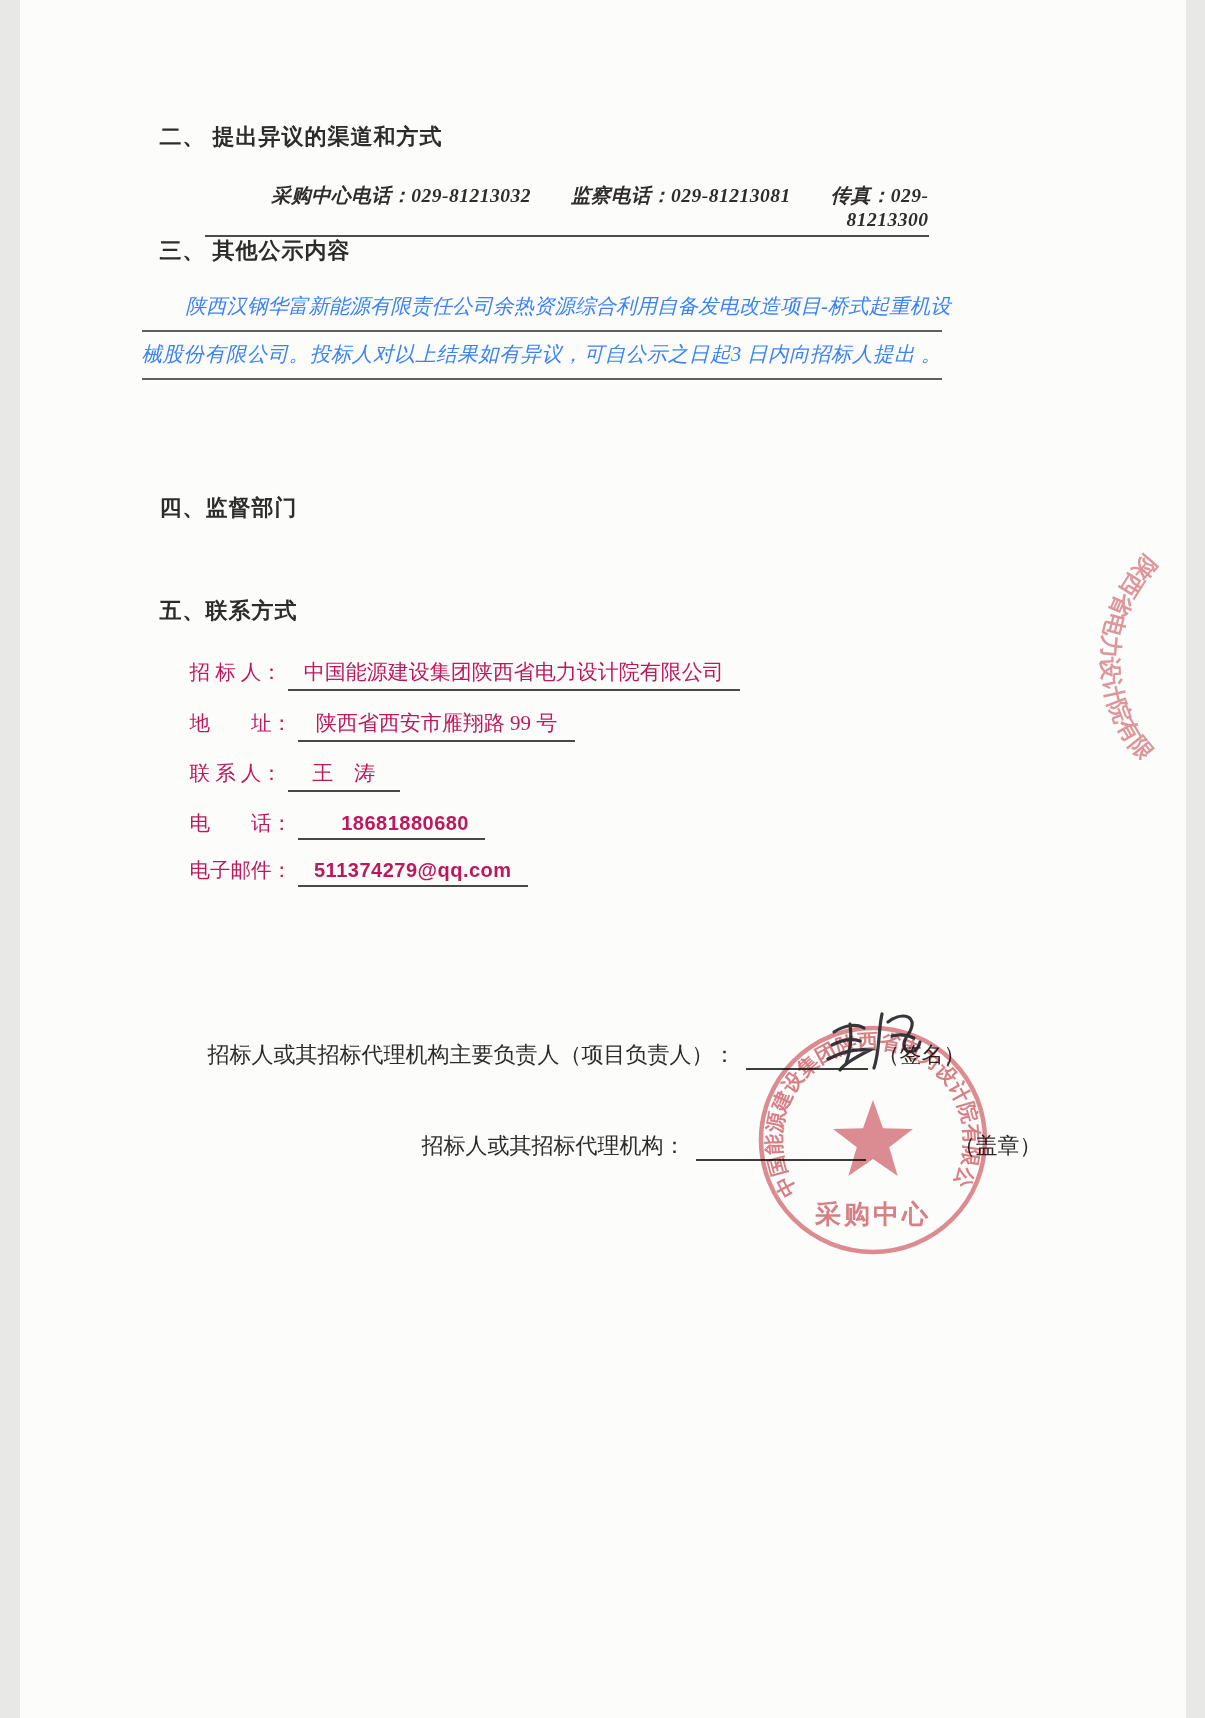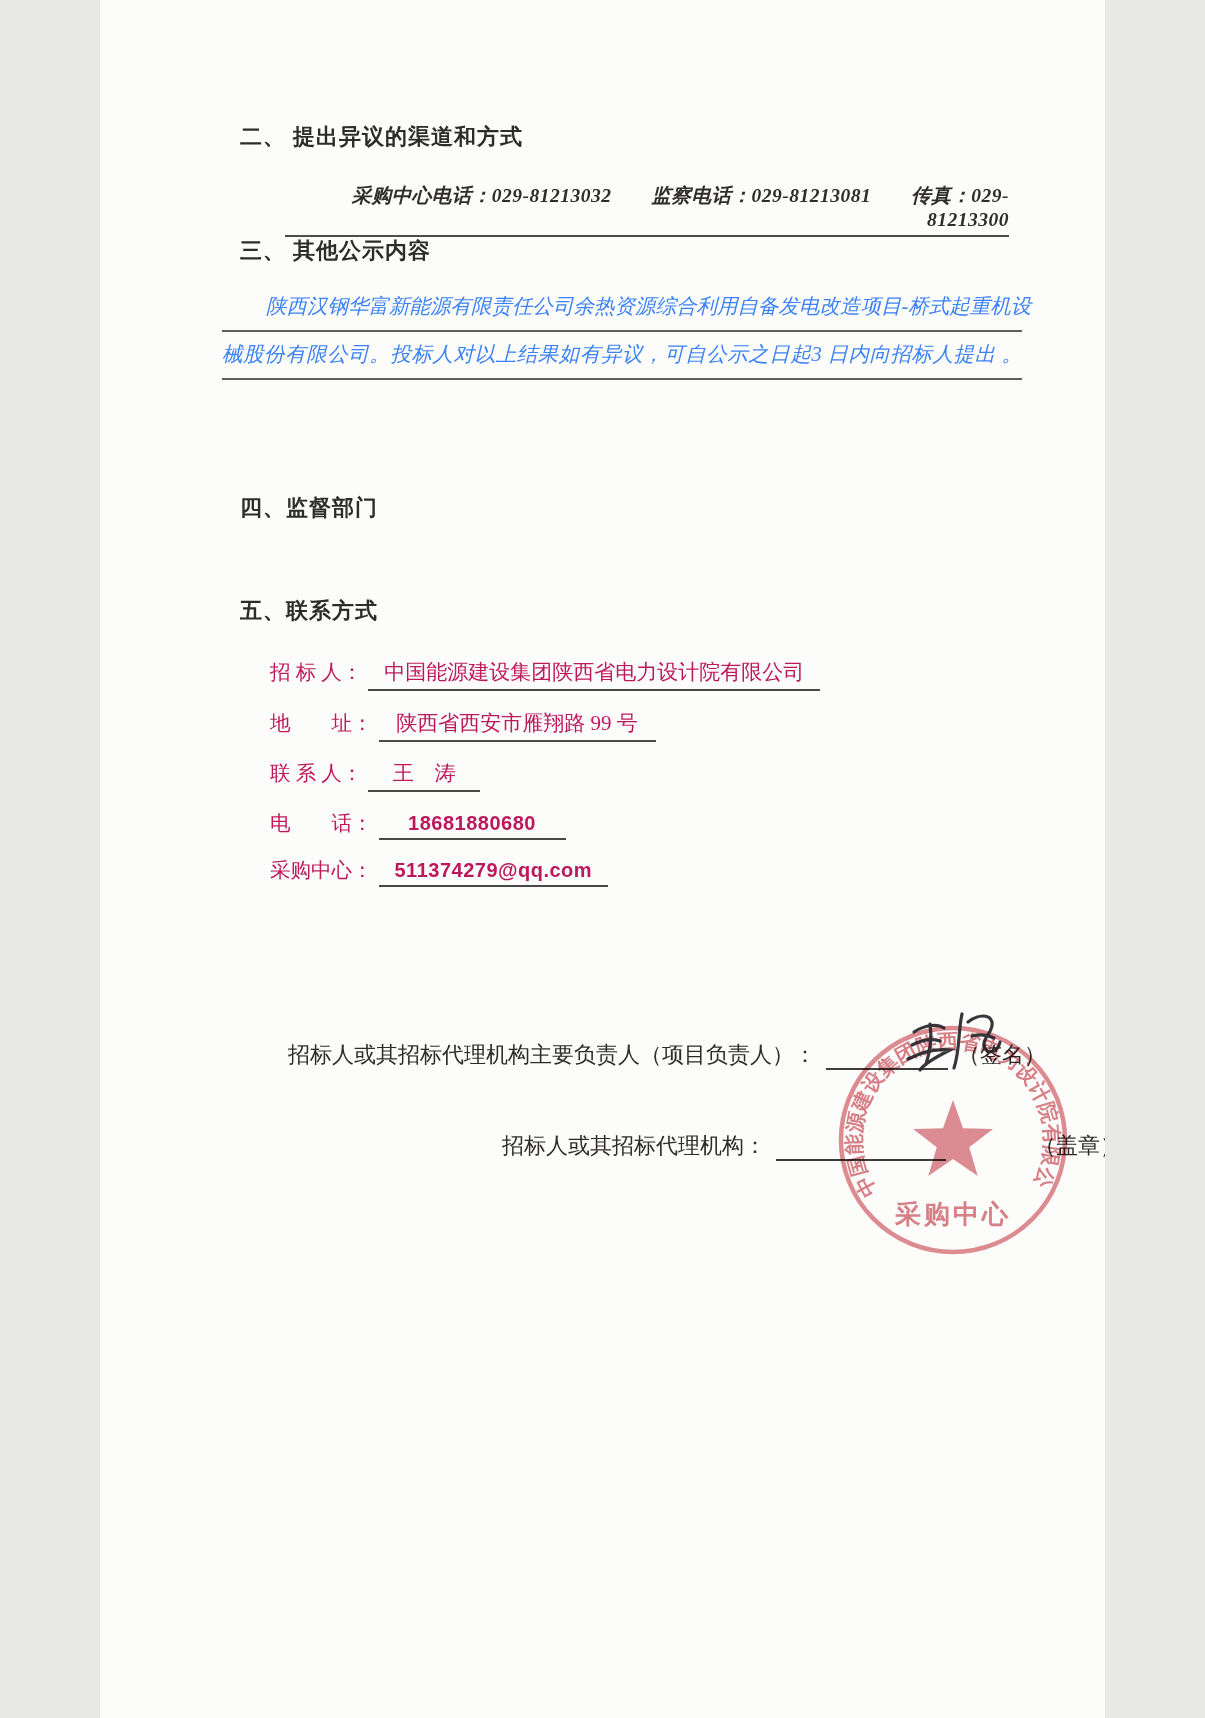--- a/index.html
+++ b/index.html
@@ -1,18 +1,18 @@
 <!DOCTYPE html>
 <html><head>
 <meta charset="utf-8">
 <style>
   html,body{margin:0;padding:0;background:#e8e8e6;}
   .page{
     position:relative;
-    width:1005px;height:1718px;
+    width:1166px;height:1718px;
     margin:0 auto;
     background:#fcfcfa;
     overflow:hidden;
     color:#32312e;
     font-family:"Liberation Serif","DejaVu Serif",serif;
   }
   .abs{position:absolute;}
   .heading{
     font-family:"Liberation Sans","DejaVu Sans",sans-serif;
     font-weight:700;
@@ -67,20 +67,21 @@
     padding:0 16px 3px 16px;
     margin-left:6px;
     text-align:center;
     font-size:21px;
   }
   .contact-row .val.num{
     font-family:"Liberation Sans","DejaVu Sans",sans-serif;
     font-size:20px;
     font-weight:600;
     letter-spacing:.5px;
+    text-align:right;
   }
   .signoff{font-size:22px;color:#2c2b29;white-space:nowrap;}
   .sign-blank{
     display:inline-block;
     border-bottom:2px solid rgba(40,40,38,.9);
     height:24px;
     vertical-align:bottom;
     margin:0 10px;
   }
   .stamp-svg{mix-blend-mode:multiply;opacity:.85;}
@@ -115,21 +116,21 @@
   <div class="abs contact-row" style="left:170px;top:709px;">
     <span class="lbl">地　　址：</span><span class="val" style="min-width:245px;">陕西省西安市雁翔路 99 号</span>
   </div>
   <div class="abs contact-row" style="left:170px;top:759px;">
     <span class="lbl">联 系 人：</span><span class="val" style="min-width:80px;">王　涛</span>
   </div>
   <div class="abs contact-row" style="left:170px;top:809px;">
     <span class="lbl">电　　话：</span><span class="val num" style="min-width:155px;">18681880680</span>
   </div>
   <div class="abs contact-row" style="left:170px;top:856px;">
-    <span class="lbl">采购中心：</span><span class="val num" style="min-width:185px;">511374279@qq.com</span>
+    <span class="lbl">电子邮件：</span><span class="val num" style="min-width:185px;">511374279@qq.com</span>
   </div>
 
   <div class="abs signoff" style="left:188px;top:1040px;">
     <span>招标人或其招标代理机构主要负责人（项目负责人）：</span><span class="sign-blank" style="width:122px;"></span><span>（签名）</span>
   </div>
 
   <div class="abs signoff" style="left:402px;top:1131px;">
     <span>招标人或其招标代理机构：</span><span class="sign-blank" style="width:170px;"></span><span style="margin-left:78px;">（盖章）</span>
   </div>
 

